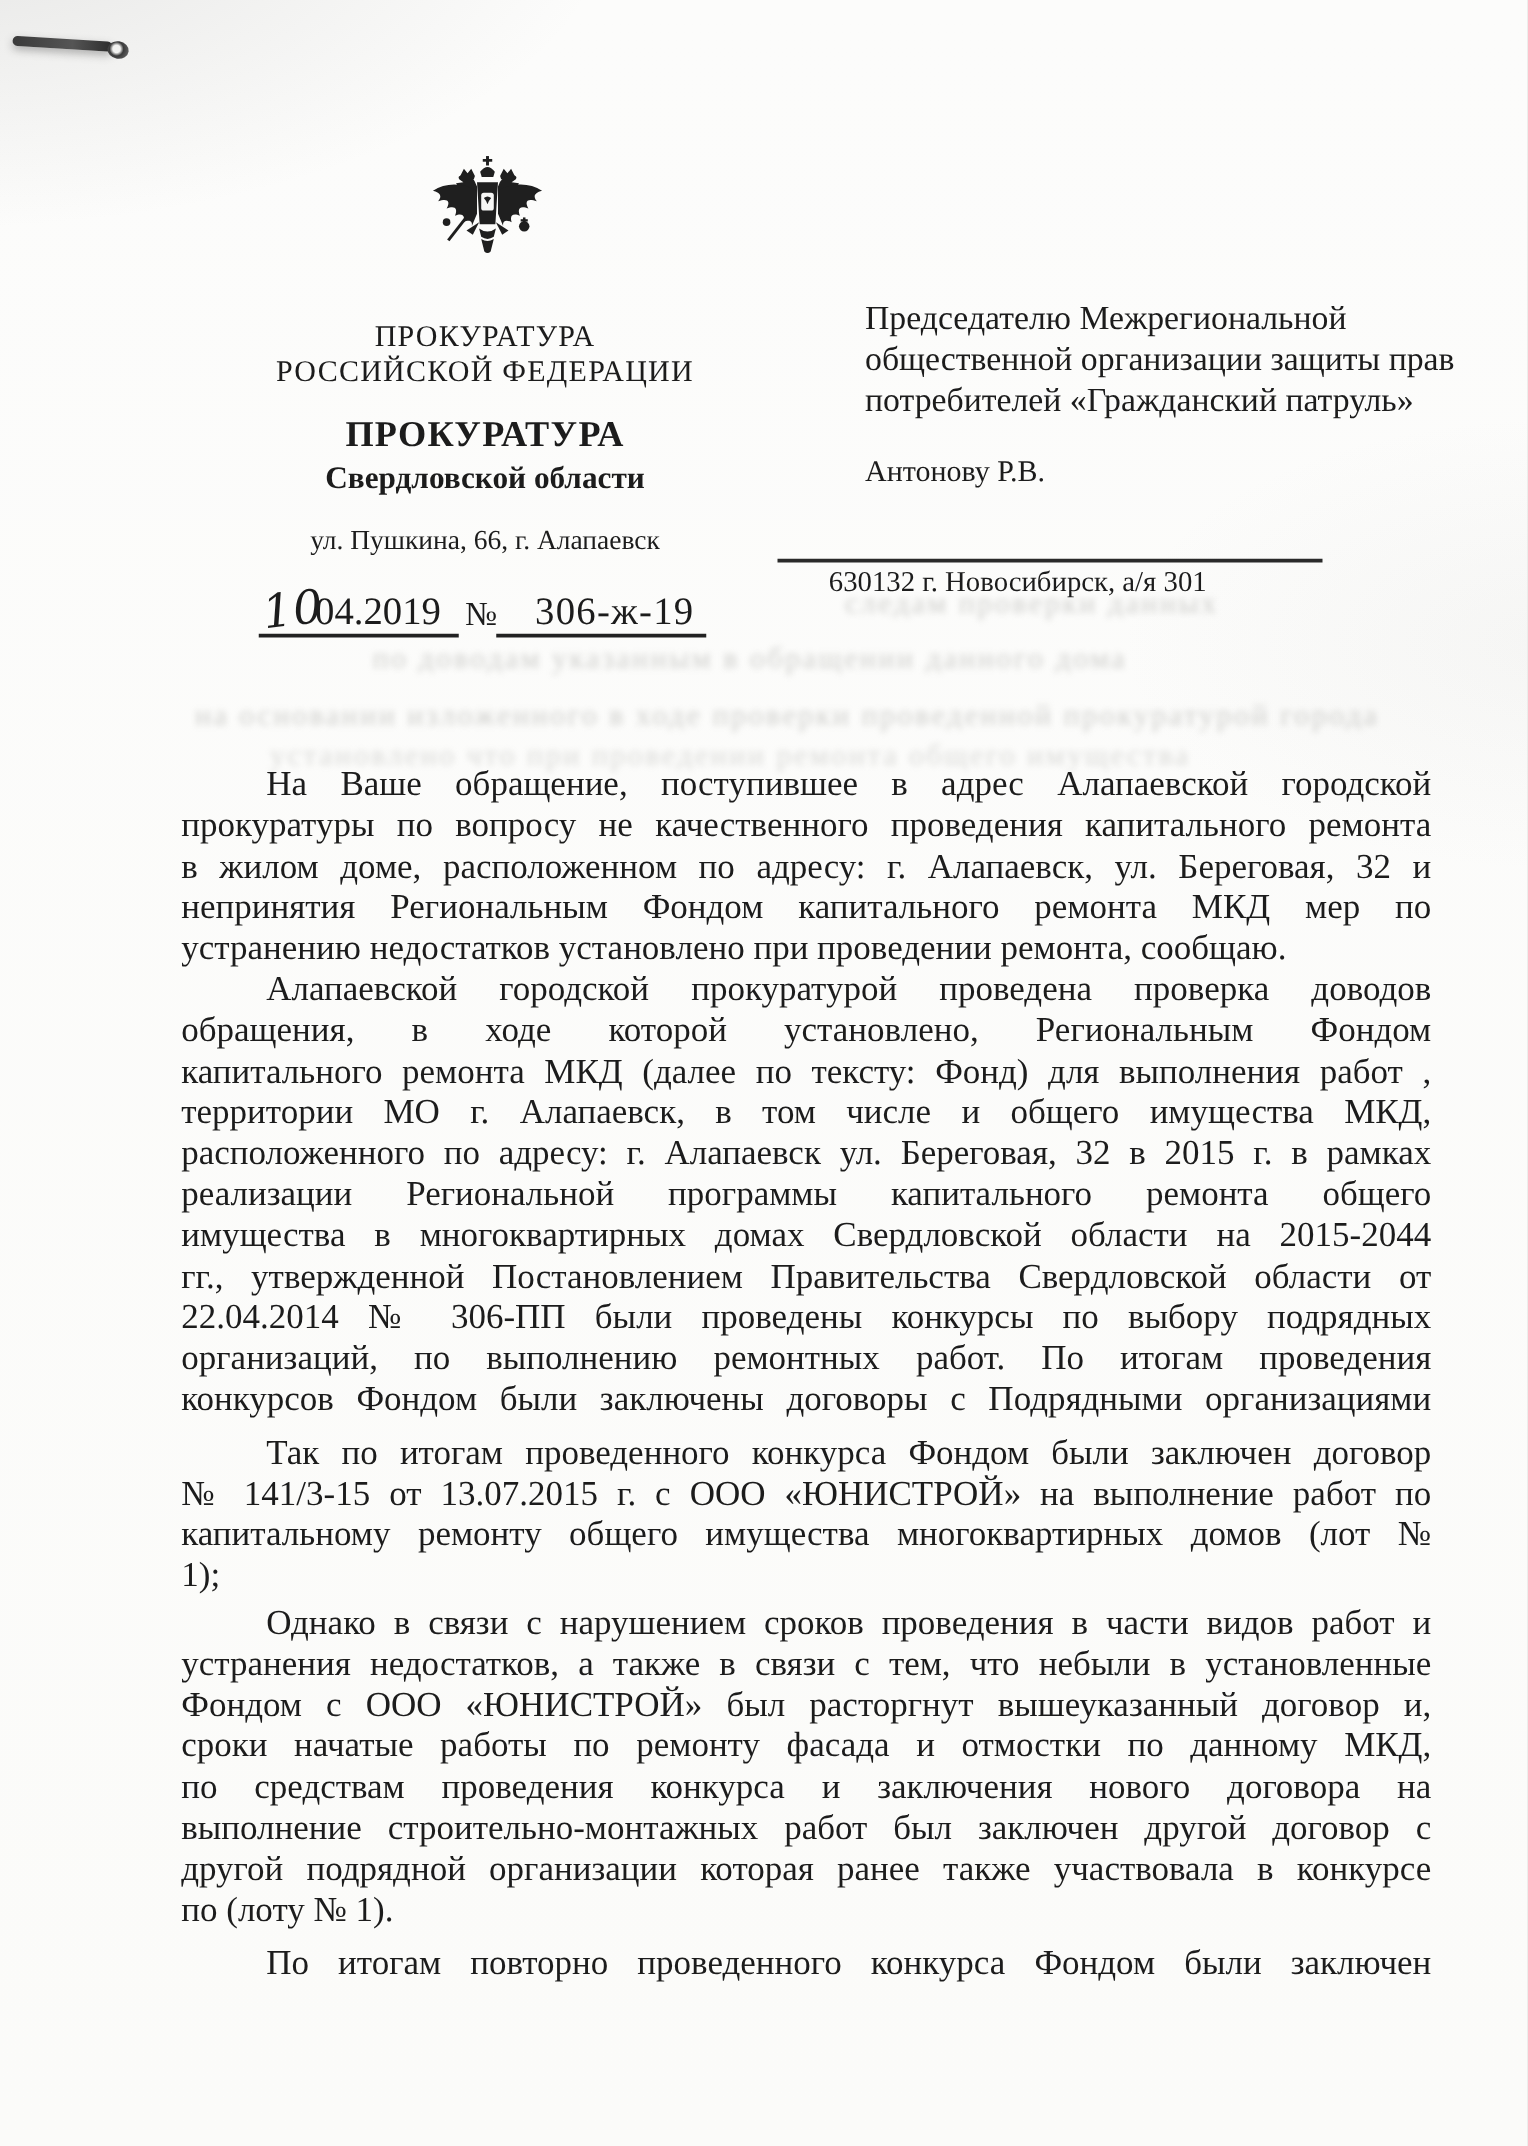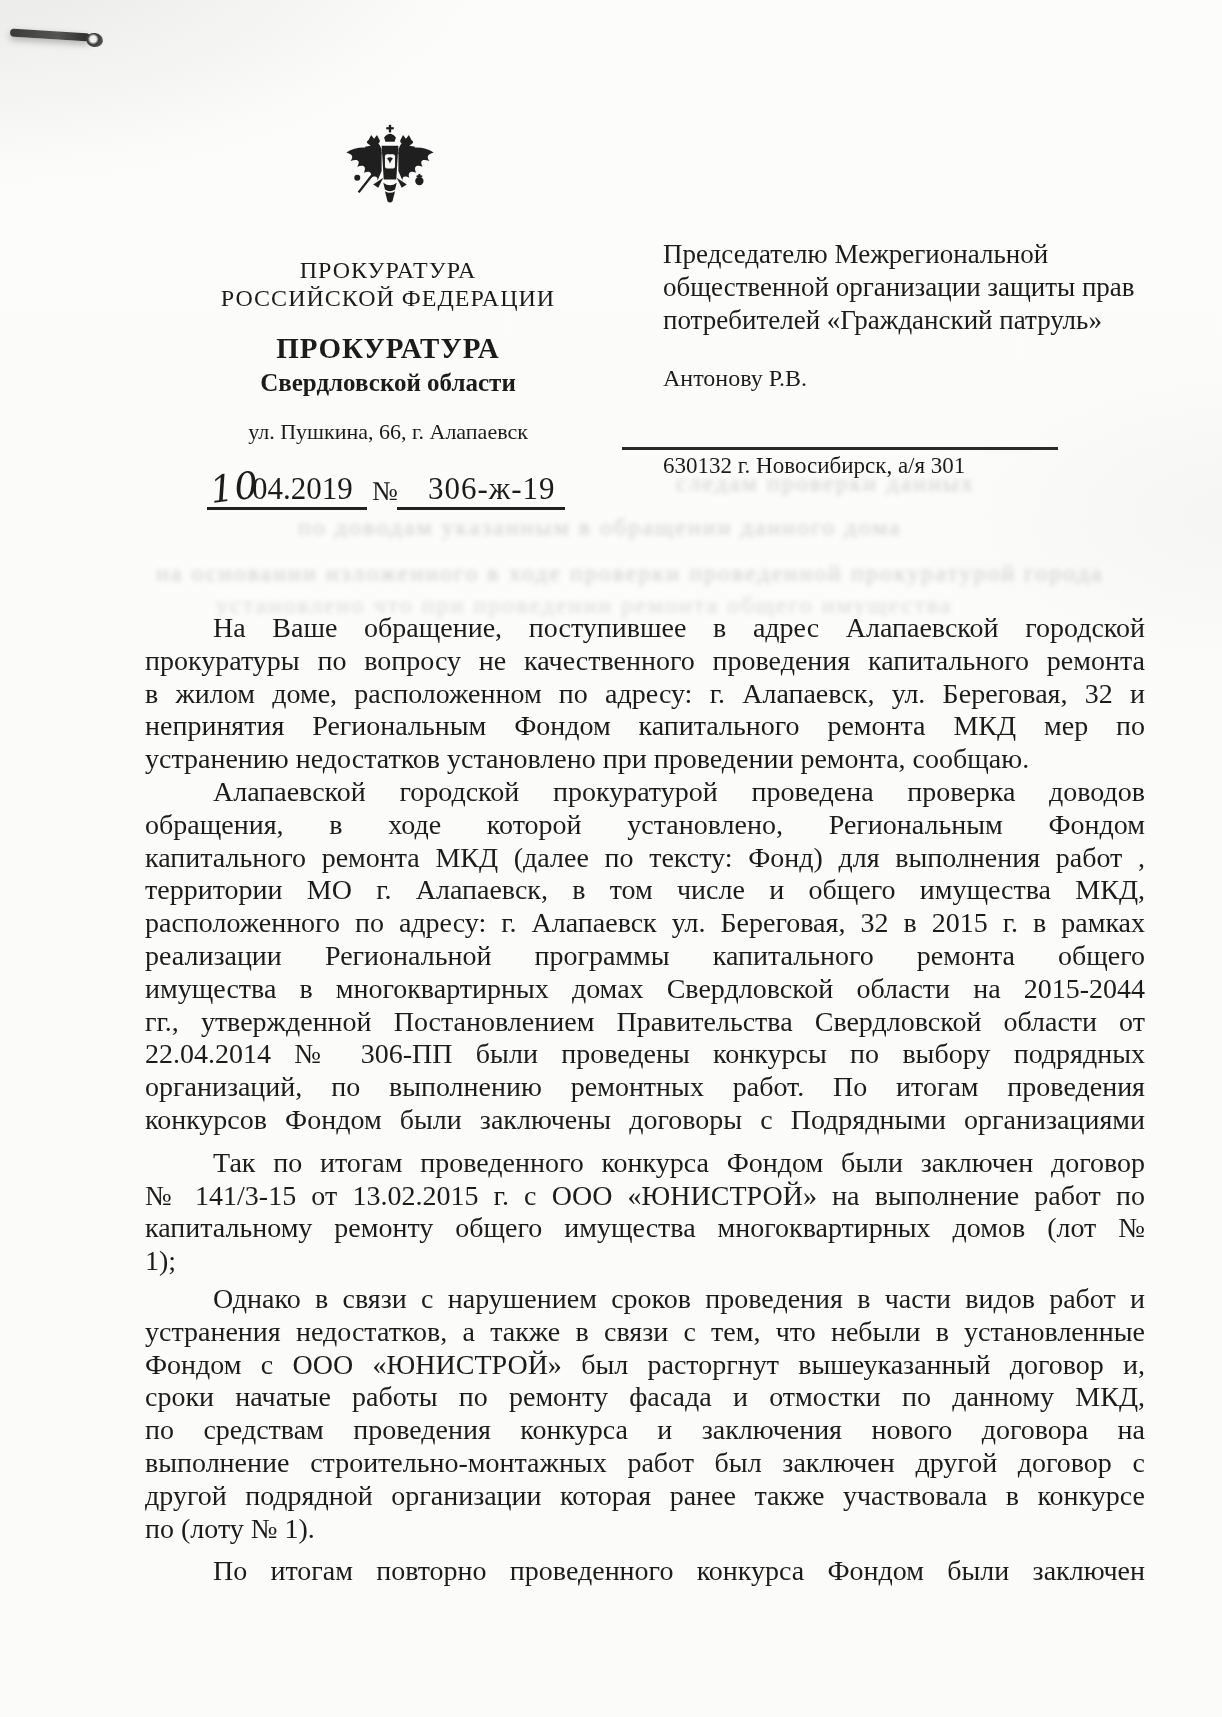--- a/index.html
+++ b/index.html
@@ -45,21 +45,21 @@
   
   .hand-day{position:absolute;left:210px;top:466px;font-size:37px;font-style:italic;
     font-family:"DejaVu Serif",serif;transform:rotate(-7deg);letter-spacing:1px;}
   .date-num{position:absolute;left:252px;top:471px;font-size:31px;}
   .num-sign{position:absolute;left:372px;top:476px;font-size:27px;}
   .doc-num{position:absolute;left:428px;top:471px;font-size:31px;letter-spacing:1px;}
   .u1{position:absolute;left:207px;top:507px;width:160px;height:3px;background:#222;}
   .u2{position:absolute;left:397px;top:507px;width:168px;height:3px;background:#222;}
 
   
-  .rcpt{position:absolute;left:663px;top:238px;width:480px;}
+  .rcpt{position:absolute;left:692px;top:238px;width:480px;}
   .rcpt-line{font-size:27px;line-height:33px;}
   .rcpt-name{font-size:24px;margin-top:28px;}
   .rcpt-rule{position:absolute;left:622px;top:447px;width:436px;height:3px;background:#2a2a2a;}
   .rcpt-addr{position:absolute;left:663px;top:453px;font-size:23px;}
 
   
   .body-text{position:absolute;left:145px;top:612px;width:1000px;
     font-size:28px;line-height:32.8px;}
   .ln{text-align:justify;text-align-last:justify;}
   .ln.indent{padding-left:68px;}
@@ -151,21 +151,21 @@
         <div class="ln">расположенного по адресу: г. Алапаевск ул. Береговая, 32 в 2015 г. в рамках</div>
         <div class="ln">реализации Региональной программы капитального ремонта общего</div>
         <div class="ln">имущества в многоквартирных домах Свердловской области на 2015-2044</div>
         <div class="ln">гг., утвержденной Постановлением Правительства Свердловской области от</div>
         <div class="ln">22.04.2014 № 306-ПП были проведены конкурсы по выбору подрядных</div>
         <div class="ln">организаций, по выполнению ремонтных работ. По итогам проведения</div>
         <div class="ln">конкурсов Фондом были заключены договоры с Подрядными организациями</div>
       </div>
       <div class="para">
         <div class="ln indent">Так по итогам проведенного конкурса Фондом были заключен договор</div>
-        <div class="ln">№ 141/3-15 от 13.02.2015 г. с ООО «ЮНИСТРОЙ» на выполнение работ по</div>
+        <div class="ln">№ 141/3-15 от 13.07.2015 г. с ООО «ЮНИСТРОЙ» на выполнение работ по</div>
         <div class="ln">капитальному ремонту общего имущества многоквартирных домов (лот №</div>
         <div class="ln free">1);</div>
       </div>
       <div class="para">
         <div class="ln indent">Однако в связи с нарушением сроков проведения в части видов работ и</div>
         <div class="ln">устранения недостатков, а также в связи с тем, что небыли в установленные</div>
         <div class="ln">Фондом с ООО «ЮНИСТРОЙ» был расторгнут вышеуказанный договор и,</div>
         <div class="ln">сроки начатые работы по ремонту фасада и отмостки по данному МКД,</div>
         <div class="ln">по средствам проведения конкурса и заключения нового договора на</div>
         <div class="ln">выполнение строительно-монтажных работ был заключен другой договор с</div>

